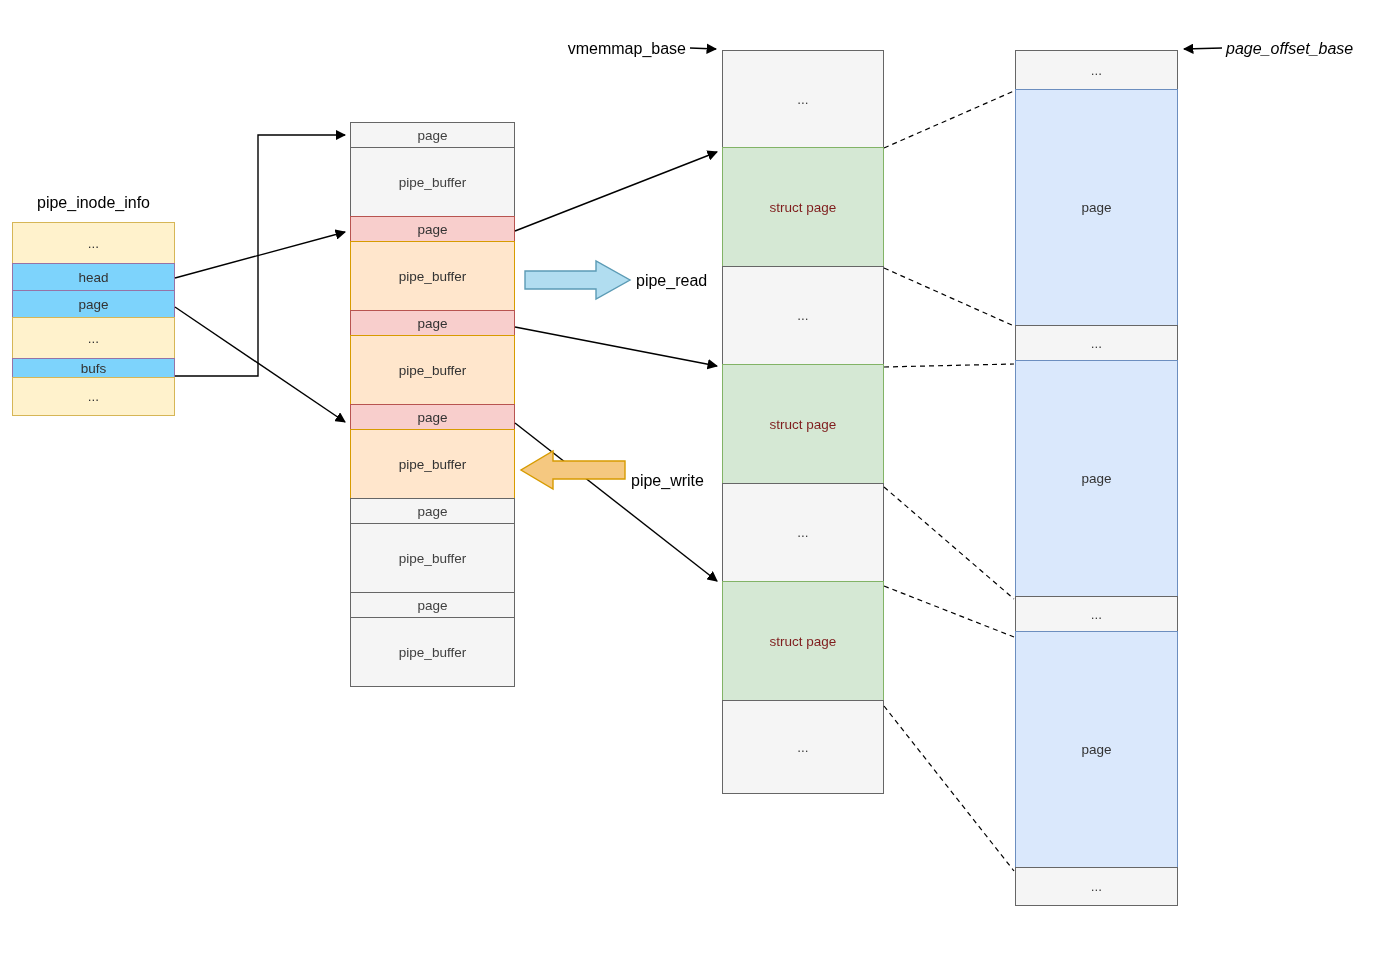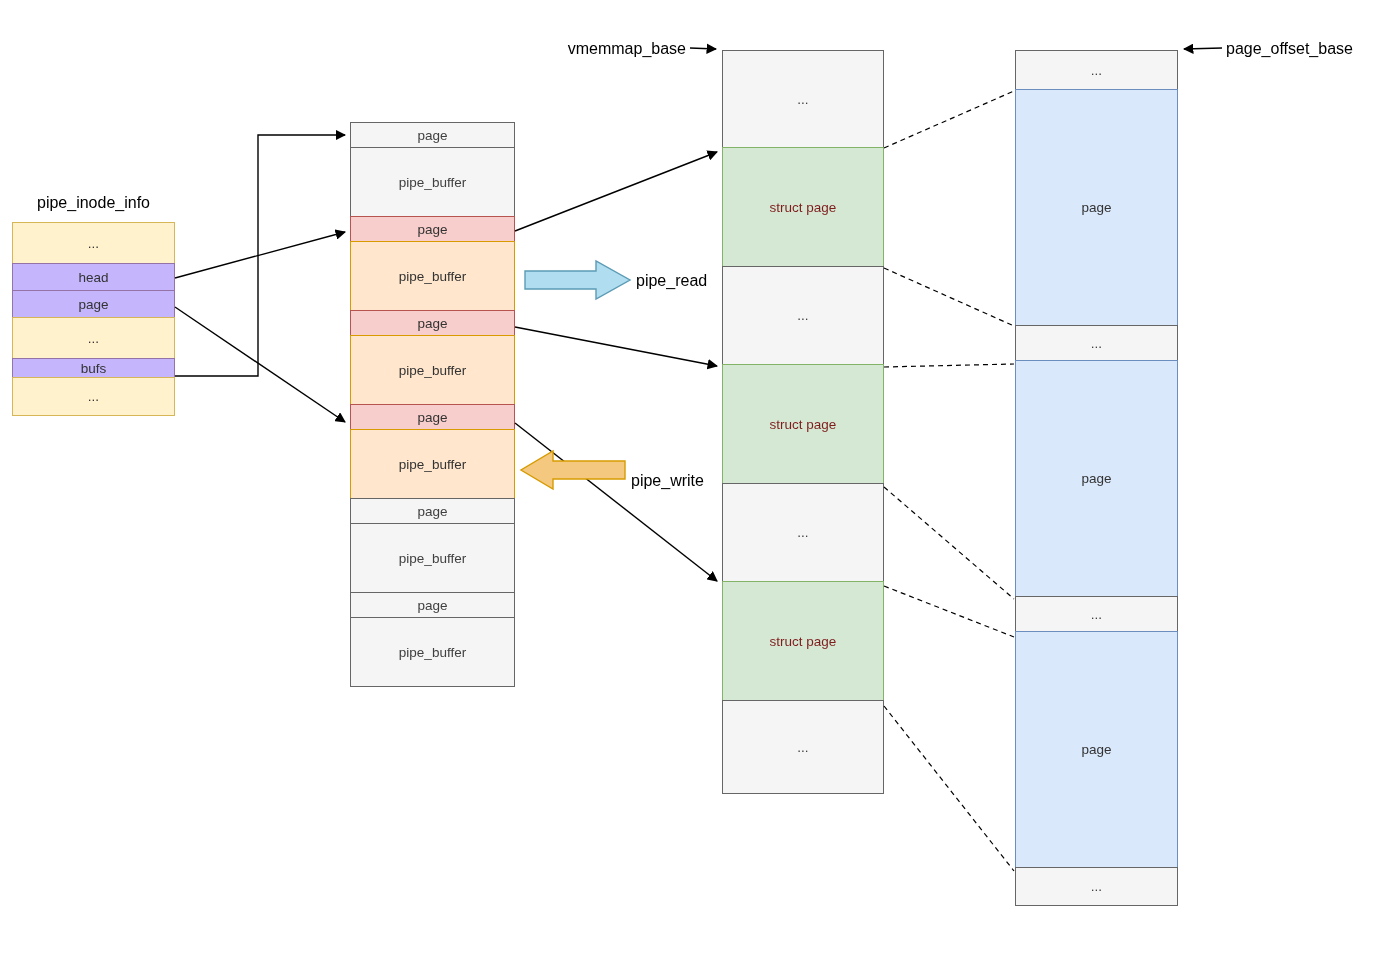--- a/index.html
+++ b/index.html
@@ -11,21 +11,21 @@
   .cell {
     width: 100%;
     border: 1px solid #666666;
     display: flex; align-items: center; justify-content: center;
     font-size: 13.5px; color: #404040;
     background: #f5f5f5;
   }
   .cell + .cell { margin-top: -1px; }
 
   .yellow { background: #fff2cc; border-color: #d6b656; color: #333; }
-  .purple { background: #c4b5fd; border-color: #9673a6; color: #333; }
+  .purple { background: #7dd3fc; border-color: #9673a6; color: #333; }
   .gray   { background: #f5f5f5; border-color: #666666; }
   .pink   { background: #f8cecc; border-color: #b85450; color: #333; }
   .orange { background: #ffe6cc; border-color: #d79b00; color: #333; }
   .green  { background: #d5e8d4; border-color: #82b366; color: #7f1d1d; }
   .blue   { background: #dae8fc; border-color: #6c8ebf; color: #333; }
 
   .diagram-label {
     position: absolute;
     font-size: 16px; color: #000000;
     white-space: nowrap;
@@ -71,21 +71,21 @@
   <div class="col" style="left:722px; top:50px; width:162px;">
     <div class="cell gray" style="height:98px;">...</div>
     <div class="cell green" style="height:120px;">struct page</div>
     <div class="cell gray" style="height:99px;">...</div>
     <div class="cell green" style="height:120px;">struct page</div>
     <div class="cell gray" style="height:99px;">...</div>
     <div class="cell green" style="height:120px;">struct page</div>
     <div class="cell gray" style="height:94px;">...</div>
   </div>
 
-  <div class="diagram-label" style="left:1226px; top:40px;">page_offset_base</div>
+  <div class="diagram-label" style="left:1226px; top:40px;font-style:italic;">page_offset_base</div>
 
   <div class="col" style="left:1015px; top:50px; width:163px;">
     <div class="cell gray" style="height:40px;">...</div>
     <div class="cell blue" style="height:237px;">page</div>
     <div class="cell gray" style="height:36px;">...</div>
     <div class="cell blue" style="height:237px;">page</div>
     <div class="cell gray" style="height:36px;">...</div>
     <div class="cell blue" style="height:237px;">page</div>
     <div class="cell gray" style="height:39px;">...</div>
   </div>

